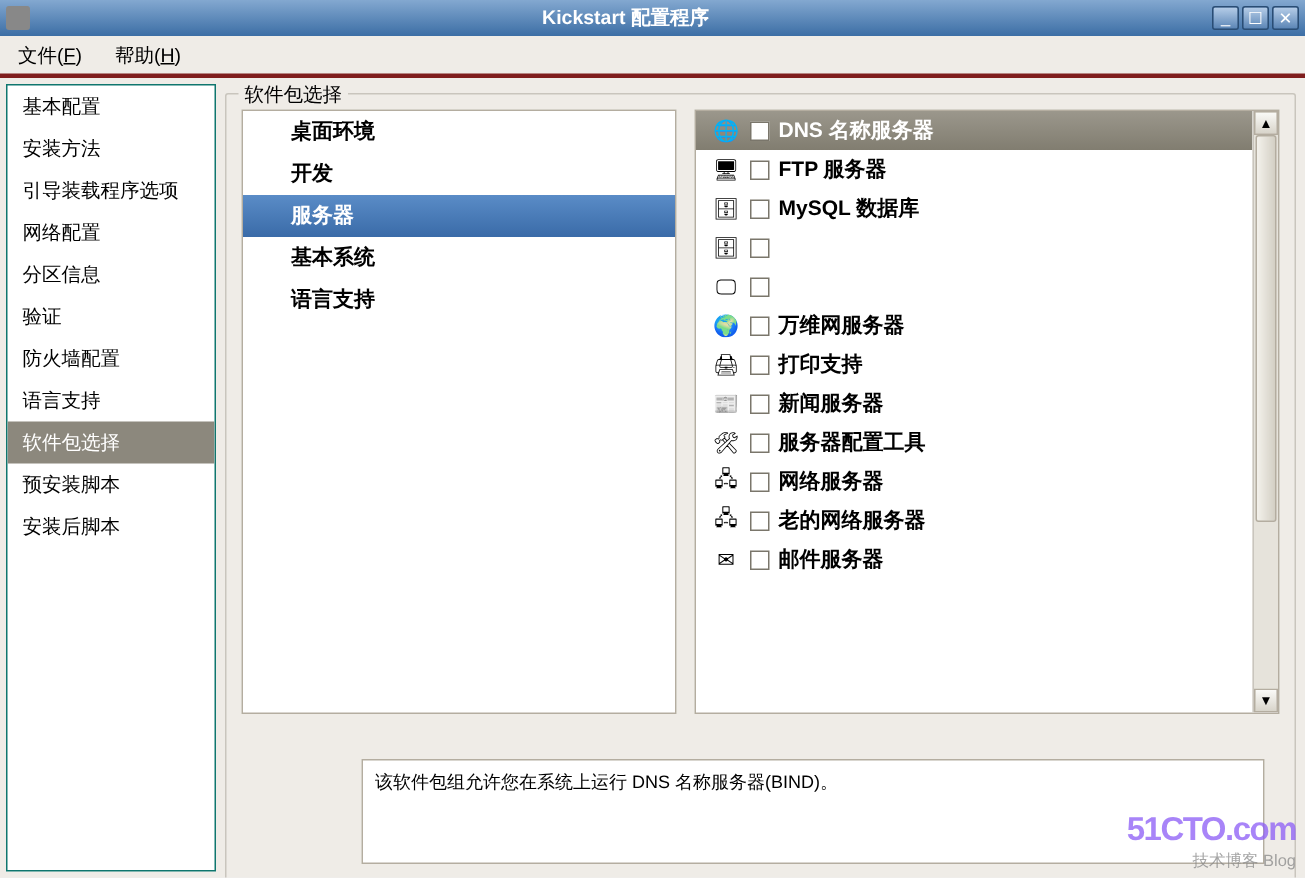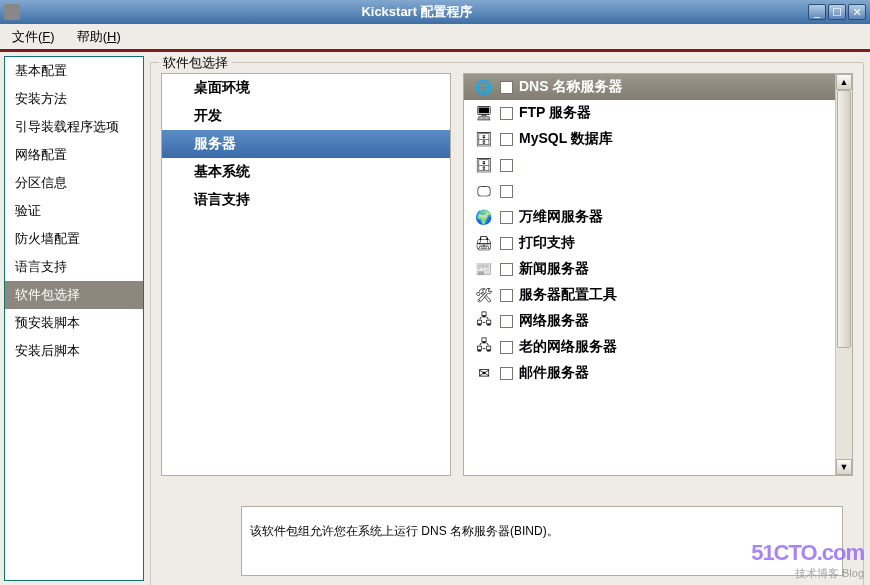--- a/index.html
+++ b/index.html
@@ -37,21 +37,21 @@
 .pkg-icon { width:20px; height:18px; display:flex; align-items:center; justify-content:center; font-size:14px;}
 .pkg-check { width:13px; height:13px; border:1px solid #7a766b; background:#fff; display:inline-block;}
 .pkg-check.checked::after { content:"✓"; font-size:11px; line-height:11px; display:block; text-align:center;}
 .pkg-label { font-weight:bold; font-size:14px;}
 
 .scrollbar-v { width:17px; background:#e6e3db; border-left:1px solid #c9c5bd; display:flex; flex-direction:column;}
 .sb-btn { height:16px; background:linear-gradient(#fafaf7,#d8d4ca); border:1px solid #b4ada0; display:flex; align-items:center; justify-content:center; font-size:9px; cursor:pointer;}
 .sb-track { flex:1; background:#e6e3db; position:relative;}
 .sb-thumb { position:absolute; left:1px; right:1px; top:0; height:70%; background:linear-gradient(to right,#f3f1eb,#d3cfc4); border:1px solid #b4ada0; border-radius:2px;}
 
-.desc-box { background:#fff; border:1px solid #b4ada0; height:70px; margin-top:30px; margin-left:80px; margin-right:10px; padding:16px 8px; font-size:12px;}
+.desc-box { background:#fff; border:1px solid #b4ada0; height:70px; margin-top:30px; margin-left:80px; margin-right:10px; padding:6px 8px; font-size:12px;}
 
 .watermark { position:absolute; right:6px; bottom:4px; text-align:right; pointer-events:none; opacity:0.75; font-family: Arial, sans-serif;}
 .wm-big { font-size:22px; font-weight:bold; color:#8b5cf6; letter-spacing:-1px;}
 .wm-small { font-size:11px; color:#888;}
 </style>
 </head>
 <body>
 
 <div class="titlebar">
   <div class="titlebar-icon"></div>

